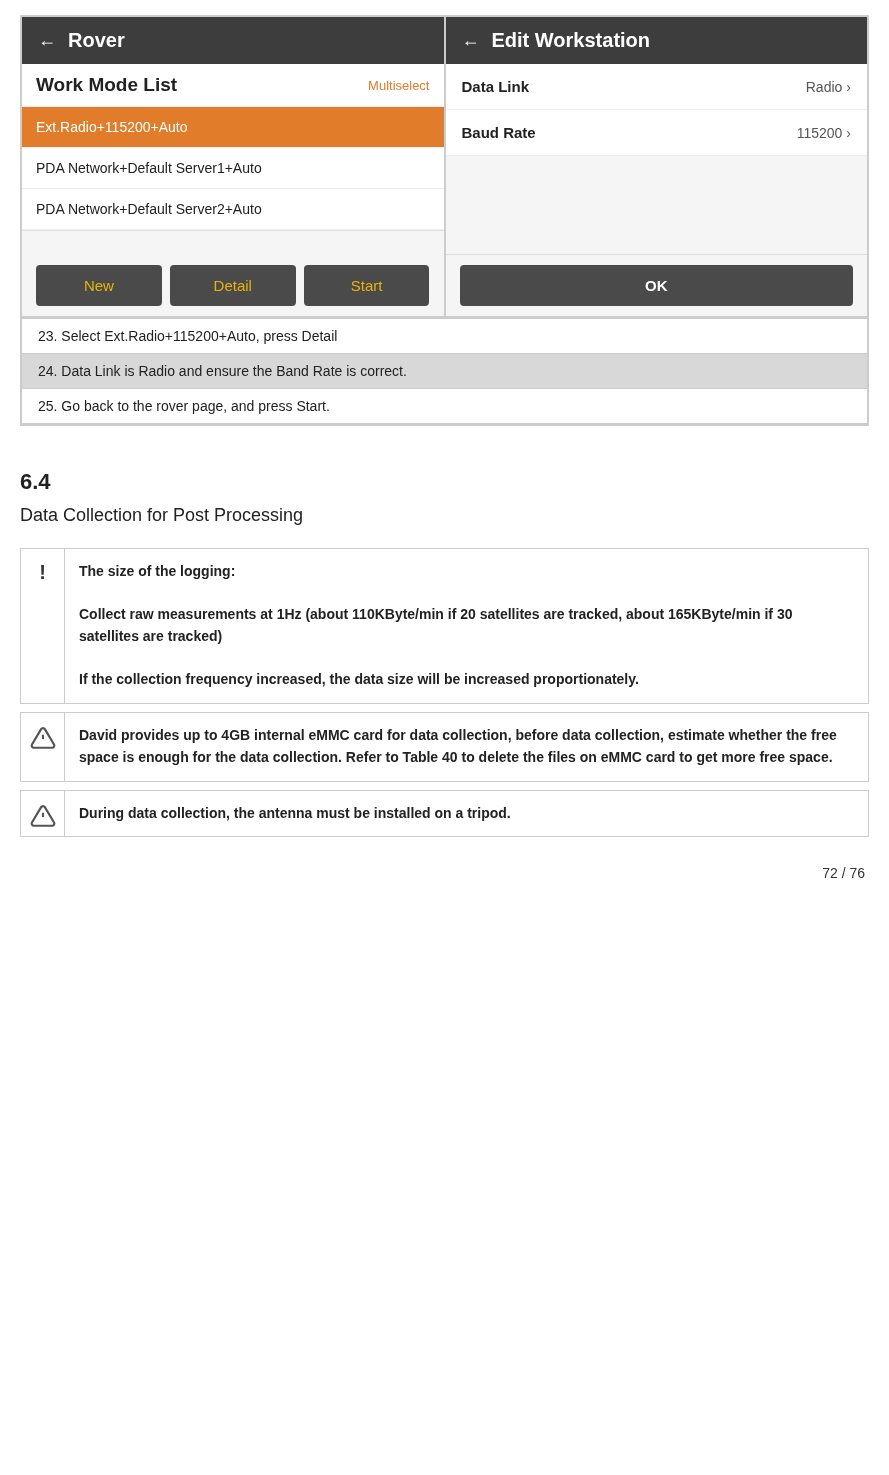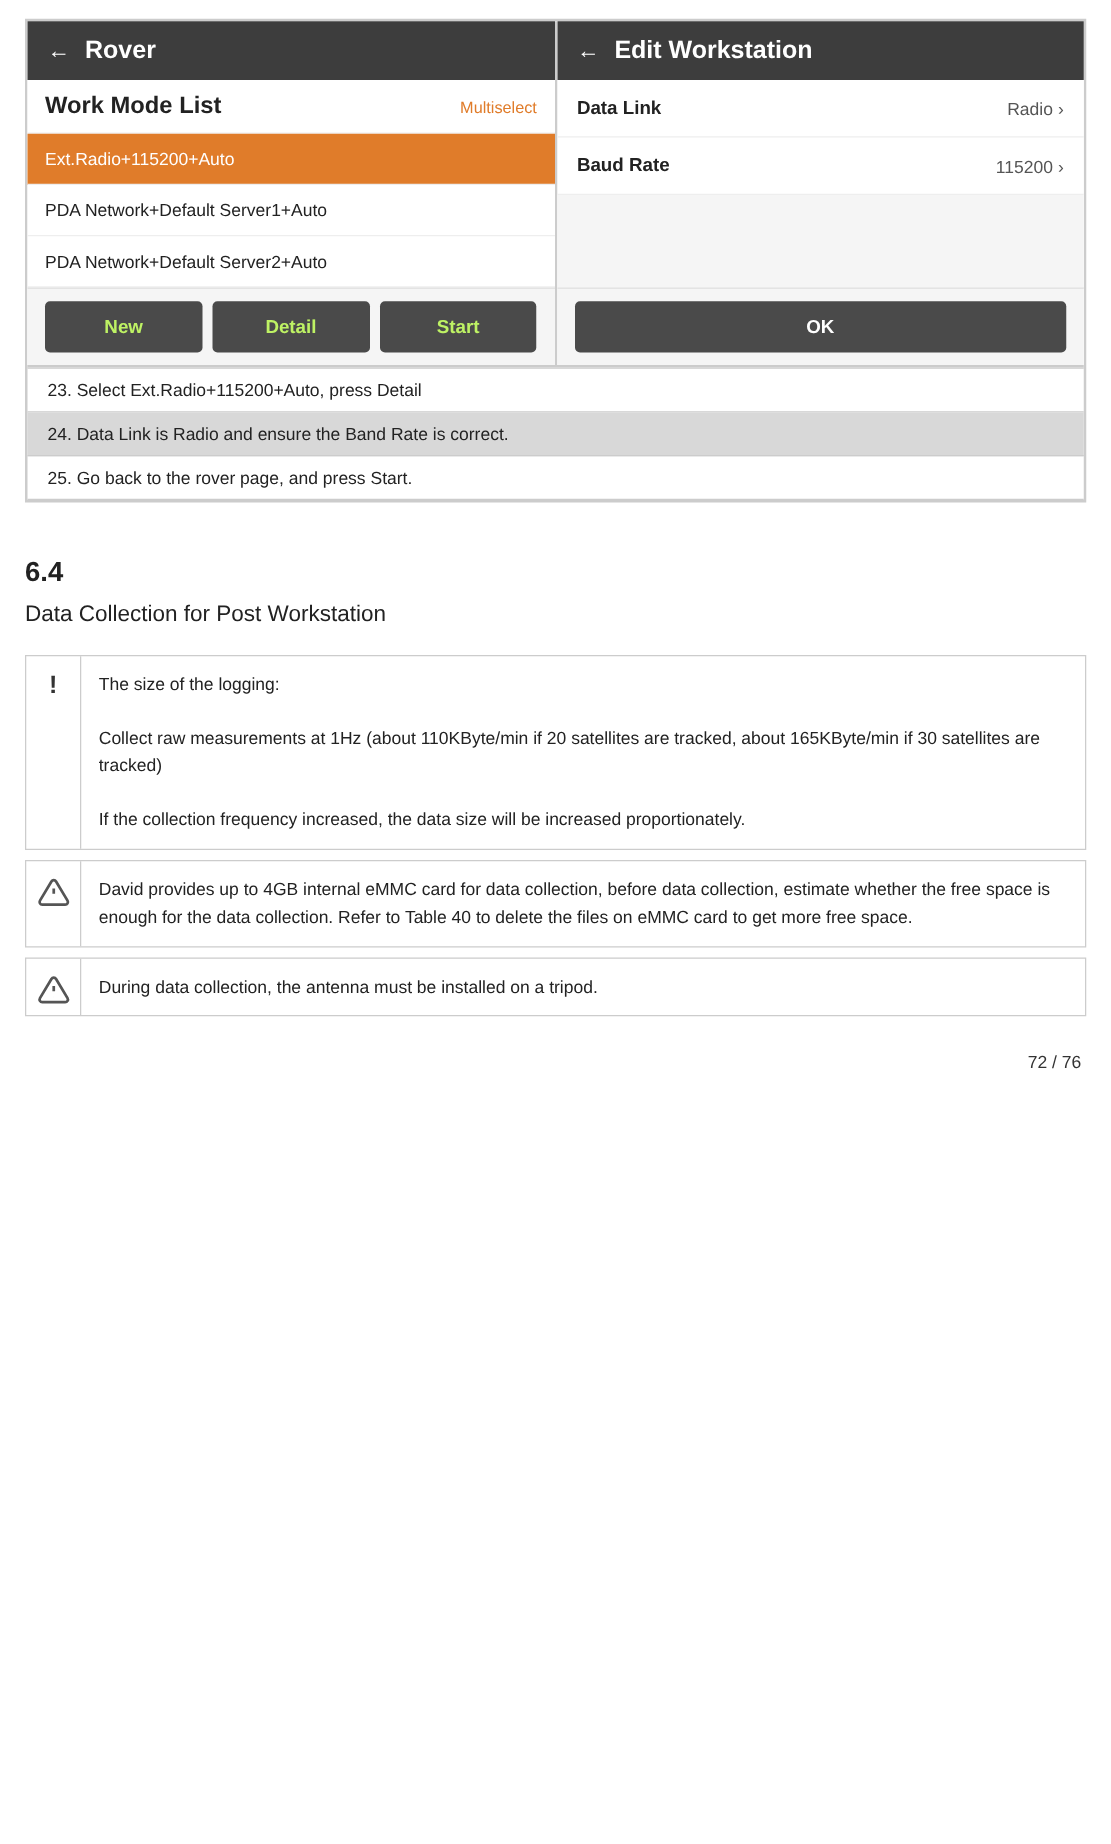--- a/index.html
+++ b/index.html
@@ -101,27 +101,28 @@
       gap: 0;
       padding: 10px 14px;
       background: #f5f5f5;
       border-top: 1px solid #ddd;
       gap: 8px;
     }
 
     .rover-btn {
       flex: 1;
       background: #4a4a4a;
-      color: #bef264;
+      color: #eab308;
       border: none;
       padding: 12px 0;
       font-size: 15px;
-      font-weight: bold;
+      font-weight: normal;
       border-radius: 4px;
       cursor: pointer;
+      margin-top: 24px;
     }
 
     
     .workstation-screen {
       flex: 1;
       display: flex;
       flex-direction: column;
       background: #fff;
     }
 
@@ -244,20 +245,21 @@
       font-size: 18px;
       color: #333;
     }
 
     .info-text-cell {
       flex: 1;
       padding: 12px 14px;
       font-size: 14px;
       color: #222;
       line-height: 1.55;
+      font-weight: bold;
     }
 
     .warn-icon {
       width: 26px;
       height: 26px;
     }
 
     
     .page-number {
       text-align: right;
@@ -334,21 +336,21 @@
     </div>
     <div class="step-item">
       <span>25.</span>
       <span>Go back to the rover page, and press Start.</span>
     </div>
   </div>
 </div>
 
 <div class="section-header">
   <span class="section-number">6.4</span>
-  <span class="section-title">Data Collection for Post Workstation</span>
+  <span class="section-title">Data Collection for Post Processing</span>
 </div>
 
 <div class="info-table">
   <div class="info-icon-cell">
     <span style="font-size:20px; font-weight:bold; color:#333;">!</span>
   </div>
   <div class="info-text-cell">
     <p>The size of the logging:</p>
     <br>
     <p>Collect raw measurements at 1Hz (about 110KByte/min if 20 satellites are tracked, about 165KByte/min if 30 satellites are tracked)</p>

